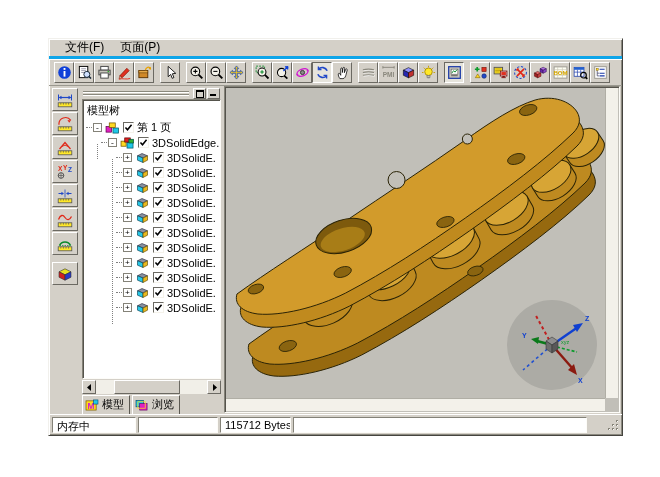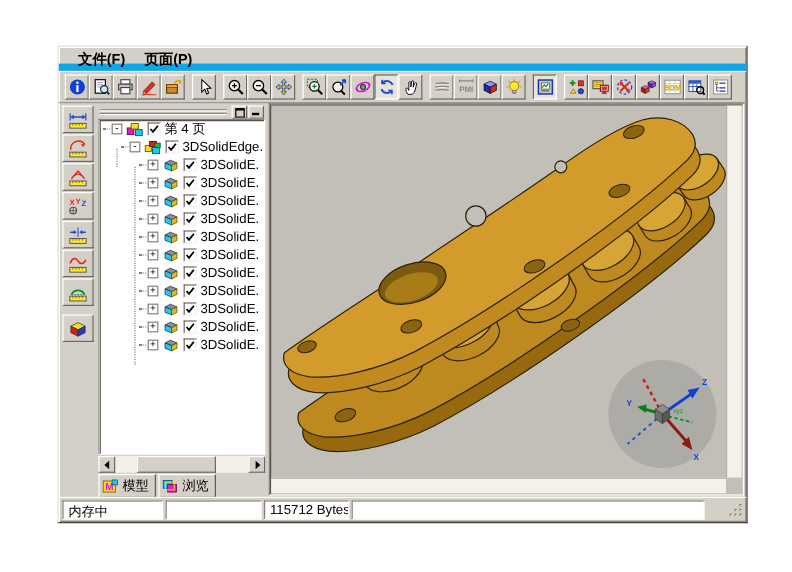--- a/index.html
+++ b/index.html
@@ -5,22 +5,22 @@
   * { box-sizing: border-box; margin: 0; padding: 0; }
   html,body { width:660px; height:477px; background:#fff; font-family:"Liberation Sans",sans-serif; }
   #canvas { position:relative; width:660px; height:477px; background:#fff; overflow:hidden; }
   #app {
     position:absolute; left:48px; top:38px; width:575px; height:398px;
     background:#D4D0C8; display:flex; flex-direction:column;
     border:1px solid; border-color:#f1f0ec #45443f #45443f #f1f0ec;
     box-shadow:inset 1px 1px 0 #fff, inset -1px -1px 0 #8b897f;
   }
   
-  #menubar { height:20px; display:flex; padding-left:8px;
-    border-bottom:6px solid #0ea5e9; flex:0 0 auto;font-weight:bold; }
+  #menubar { height:20px; display:flex; align-items:center; padding-left:8px;
+    border-bottom:3px solid #0ea5e9; flex:0 0 auto; }
   .menu-item { font-size:12px; color:#000; padding:2px 8px; cursor:default; }
   
   #toolbar { height:27px; display:flex; align-items:center; padding:2px 1px 2px 5px;
     box-shadow:inset 0 1px 0 #fff; border-bottom:1px solid #9a988f; flex:0 0 auto; }
   button.tb { width:20px; height:21px; background:#D4D0C8; display:flex; align-items:center; justify-content:center;
     border:1px solid; border-color:#fff #6b6962 #6b6962 #fff; padding:0; flex:0 0 auto; }
   button.tb svg { width:15px; height:15px; }
   button.tb.pressed { border-color:#6b6962 #fff #fff #6b6962; background:#e6e4dc; }
   button.tb.gap { margin-left:6px; }
   #toolbar-left { width:31px; display:flex; flex-direction:column; align-items:center; padding-top:2px; flex:0 0 auto; }
@@ -432,39 +432,40 @@
     <div id="tree-panel">
       <div id="gripper">
         <div class="glines">
               <div></div>
               <div></div>
             </div>
         <button class="pbtn max"></button>
         <button class="pbtn min"></button>
       </div>
       <div id="tree-box">
+        <div class="tree-title">模型树</div>
         <div id="tree-rows">
           <div class="vline" id="vlineA"></div>
           <div class="vline" id="vlineB"></div>
         <div class="trow" style="padding-left: 3px;">
                 <span class="stub"></span>
                 <span class="exp">-</span>
                 <span class="ticon">
                   <svg viewBox="0 0 16 13">
                     <rect x="1" y="5" width="6" height="6" fill="#e020c0" stroke="#600050" stroke-width=".8"></rect>
                     <rect x="8.5" y="6.5" width="6" height="5.5" fill="#20c8e8" stroke="#005868" stroke-width=".8"></rect>
                     <rect x="4.5" y="1" width="6.5" height="5" fill="#ffd820" stroke="#705800" stroke-width=".8"></rect>
                   </svg>
                 </span>
                 <span class="cbox">
                   <svg viewBox="0 0 10 10">
                     <path d="M1.6 5 L3.9 7.6 L8.4 2" fill="none" stroke="#000" stroke-width="1.7"></path>
                   </svg>
                 </span>
-                <span class="tlabel">第 4 页</span>
+                <span class="tlabel">第 1 页</span>
               </div>
               <div class="trow" style="padding-left: 18px;">
                 <span class="stub"></span>
                 <span class="exp">-</span>
                 <span class="ticon">
                   <svg viewBox="0 0 16 13">
                     <rect x="1" y="4.5" width="5.5" height="5.5" fill="#ffd820" stroke="#705800" stroke-width=".8"></rect>
                     <rect x="7.5" y="6" width="6.5" height="6" fill="#20c8e8" stroke="#005868" stroke-width=".8"></rect>
                     <rect x="5" y="1" width="6" height="4.5" fill="#e02020" stroke="#660000" stroke-width=".8"></rect>
                     <rect x="9.5" y="2.5" width="5" height="4" fill="#30b030" stroke="#005544" stroke-width=".8"></rect>

